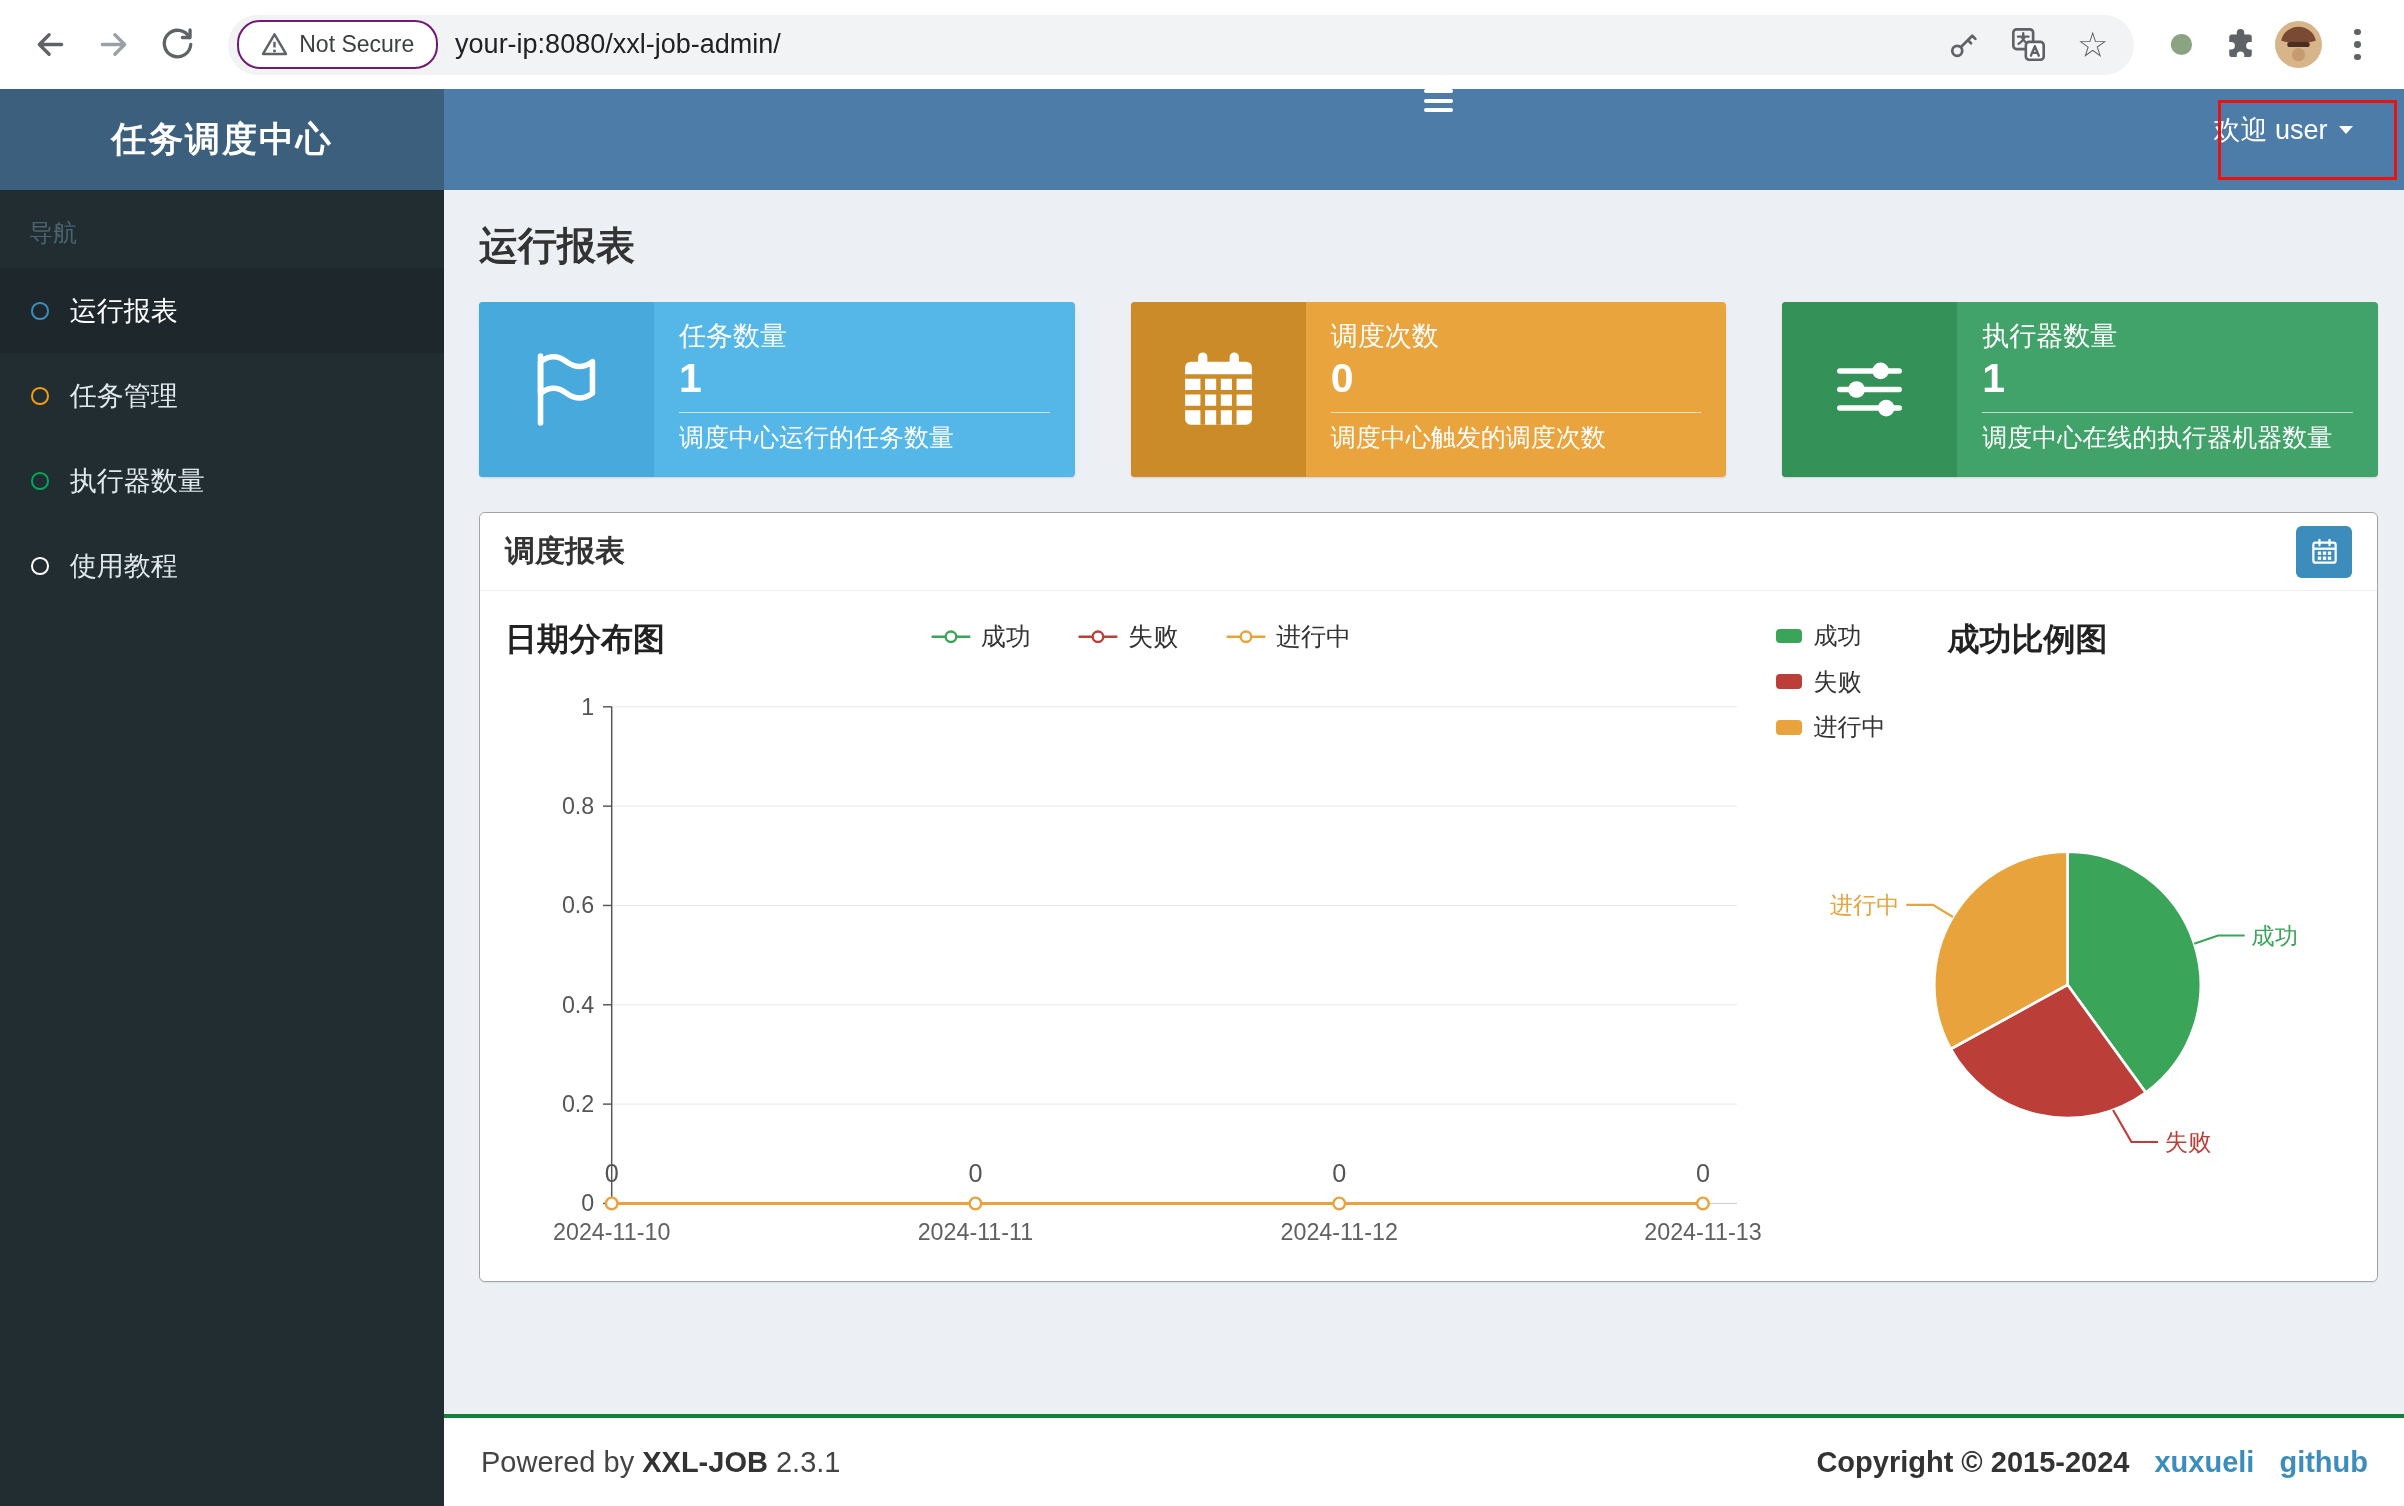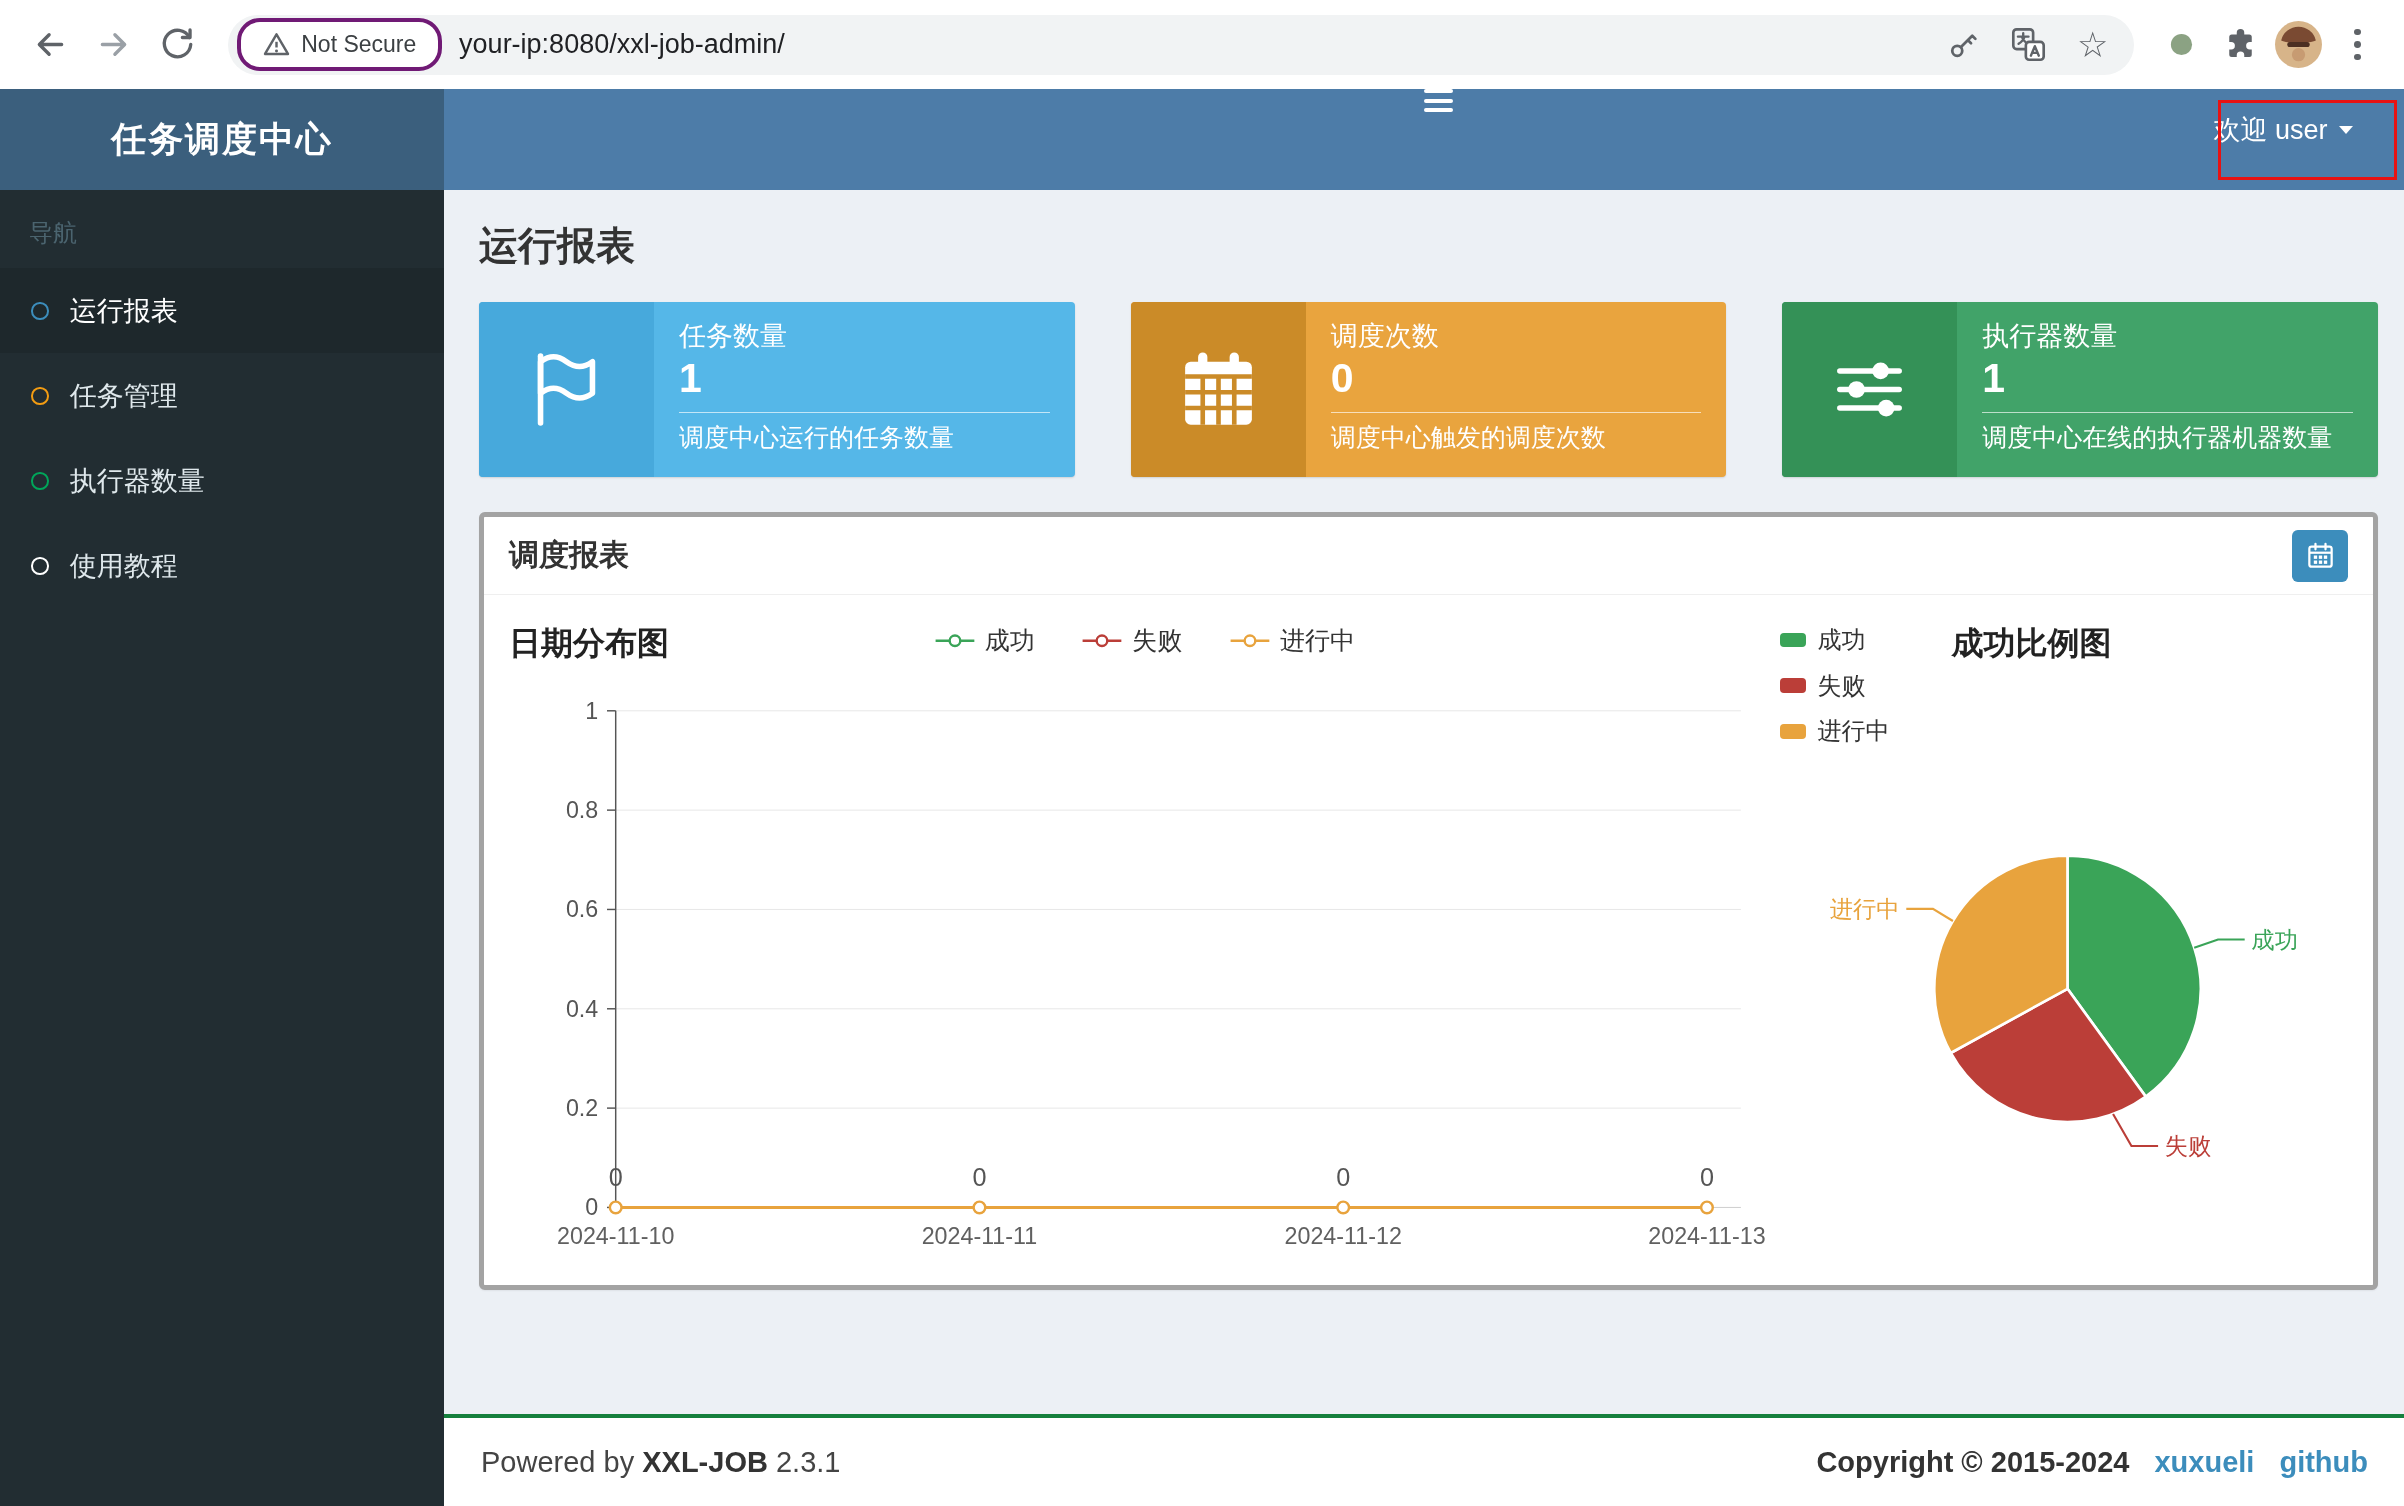--- a/index.html
+++ b/index.html
@@ -3,21 +3,21 @@
 <meta charset="utf-8">
 <style>
   * { margin:0; padding:0; box-sizing:border-box; }
   html,body { width:2405px; height:1506px; overflow:hidden; }
   body { font-family:"Liberation Sans","DejaVu Sans",sans-serif; background:#fff; }
 
   
   .browser { height:89px; display:flex; align-items:center; padding:0 23px; gap:9.7px; background:#ffffff; }
   .nav-btn { width:54px; height:54px; border-radius:50%; display:flex; align-items:center; justify-content:center; flex:0 0 auto; cursor:pointer; }
   .address { flex:1; height:60px; background:#f1f3f4; border-radius:30px; display:flex; align-items:center; padding:0 17.5px 0 9.7px; margin:0 13.6px; gap:17.5px; }
-  .chip { display:flex; align-items:center; gap:11.6px; background:#fff; border:4px solid #701a75; border-radius:23px; padding:8.7px 21.3px; font-size:23px; color:#3c4043; font-weight:500; white-space:nowrap; }
+  .chip { display:flex; align-items:center; gap:11.6px; background:#fff; border:2px solid #701a75; border-radius:23px; padding:8.7px 21.3px; font-size:23px; color:#3c4043; font-weight:500; white-space:nowrap; }
   .url { font-size:27px; color:#202124; flex:1; white-space:nowrap; overflow:hidden; }
   .addr-icon { width:47px; height:47px; display:flex; align-items:center; justify-content:center; flex:0 0 auto; cursor:pointer; }
   .star-glyph { font-size:35px; color:#5f6368; line-height:1; }
   .right-icon { width:49px; height:49px; display:flex; align-items:center; justify-content:center; flex:0 0 auto; cursor:pointer; }
   .dots { display:flex; flex-direction:column; gap:5.8px; }
   .dots i { width:6.8px; height:6.8px; border-radius:50%; background:#5f6368; display:block; }
 
   
   #app { height:1417px; display:grid; grid-template-columns:444px 1fr; grid-template-rows:101px 1fr; }
   .logo { grid-row:1; grid-column:1; display:flex; align-items:center; justify-content:center; color:#fff; font-size:35px; font-weight:bold; letter-spacing:1.9px; }
@@ -42,21 +42,21 @@
 
   .cards { display:flex; gap:56px; margin-top:29px; }
   .card { flex:1; height:175px; display:flex; border-radius:3.9px; overflow:hidden; color:#fff; box-shadow:0 1px 1.9px rgba(0,0,0,0.12); }
   .card-icon { width:175px; display:flex; align-items:center; justify-content:center; }
   .card-body { flex:1; padding:15.5px 25px 11.6px; display:flex; flex-direction:column; }
   .card-title { font-size:27px; }
   .card-value { font-size:41px; font-weight:bold; margin-top:1.9px; }
   .card-divider { border-top:1.9px solid rgba(255,255,255,0.65); margin:9.7px 0 7.8px; }
   .card-desc { font-size:25px; }
 
-  .panel { margin-top:35px; background:#fff; border-radius:5.8px; border:5px solid #a3a3a3; box-shadow:0 1px 1.9px rgba(0,0,0,0.06); }
+  .panel { margin-top:35px; background:#fff; border-radius:5.8px; border:1px solid #a3a3a3; box-shadow:0 1px 1.9px rgba(0,0,0,0.06); }
   .panel-heading { display:flex; align-items:center; justify-content:space-between; padding:12.6px 25px; border-bottom:1px solid #efefef; }
   .panel-title { font-size:30px; font-weight:bold; color:#333; }
   .btn-calendar { width:56px; height:52px; border:none; border-radius:5.8px; display:flex; align-items:center; justify-content:center; cursor:pointer; }
   .panel-body { display:flex; padding:21.3px 17.5px 27px 25px; }
 
   .line-col { width:1271px; position:relative; flex:0 0 auto; }
   .line-header { height:56px; display:flex; align-items:center; }
   .chart-title { font-size:32px; font-weight:bold; color:#222; }
   .line-legend { position:absolute; left:50%; top:7.8px; transform:translateX(-50%); display:flex; gap:47px; align-items:center; }
   .legend-item { display:flex; align-items:center; gap:9.7px; font-size:25px; color:#333; cursor:pointer; white-space:nowrap; }

